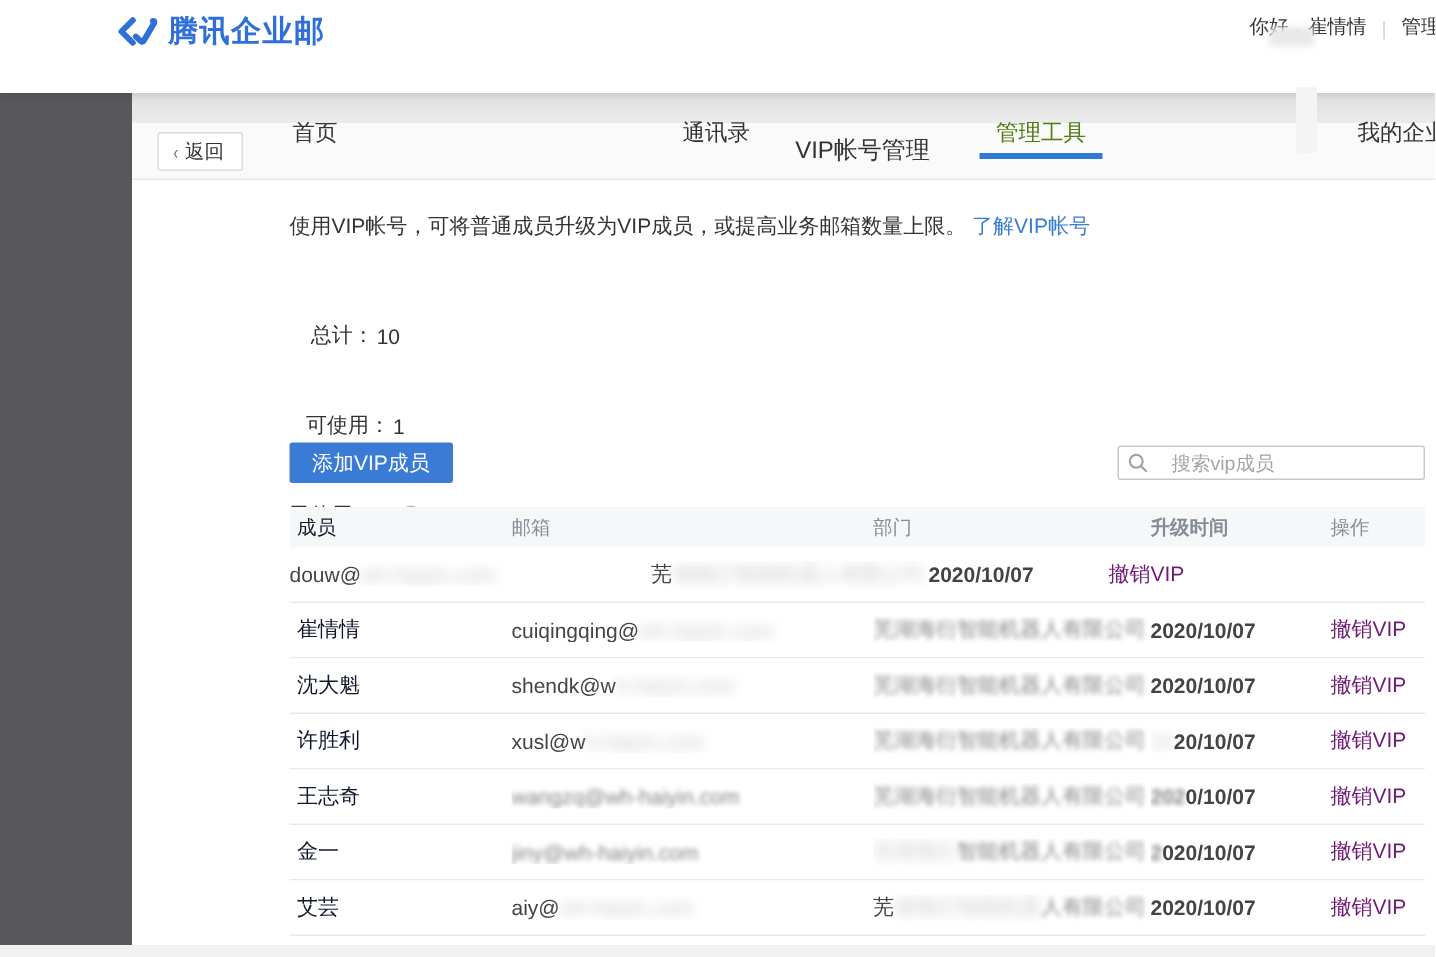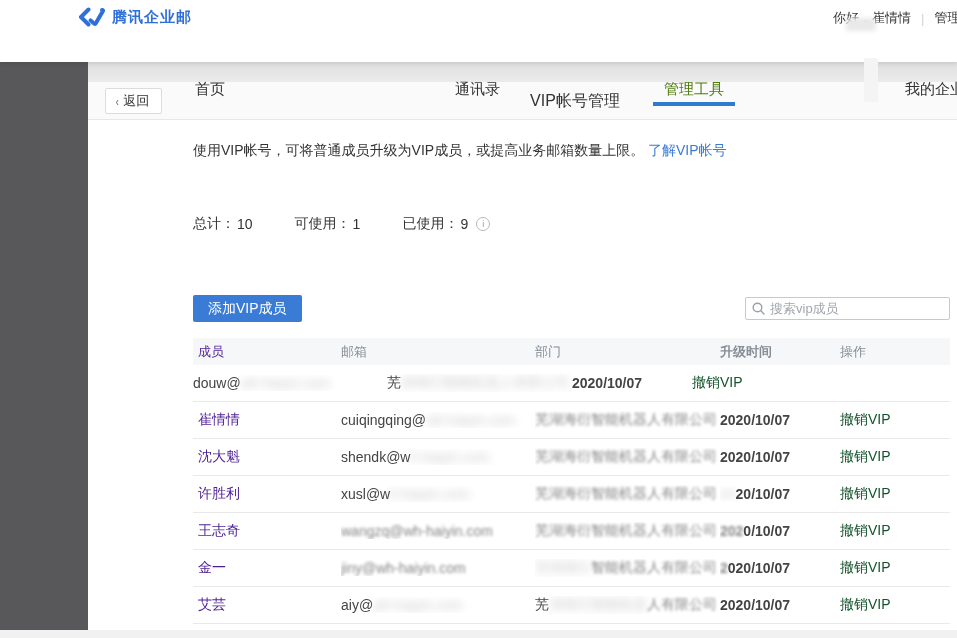--- a/index.html
+++ b/index.html
@@ -5,21 +5,21 @@
   * { margin:0; padding:0; box-sizing:border-box; }
   html,body { width:957px; height:638px; }
   body { font-family:"Liberation Sans","DejaVu Sans",sans-serif; background:#fff; }
   #stage { position:relative; width:957px; height:638px; overflow:hidden; background:#fff; }
 
   
   .top-header { position:absolute; left:0; top:0; width:100%; height:62px; background:#fff; z-index:5;
                 box-shadow:0 2px 4px rgba(0,0,0,0.10); }
   .brand { position:absolute; left:78px; top:7px; display:flex; align-items:center; gap:7px; }
   .brand-mark { width:27px; height:20px; display:block; }
-  .brand-text { font-size:15px; font-weight:700; color:#2f6fd8; letter-spacing:1px; }
+  .brand-text { font-size:20px; font-weight:700; color:#2f6fd8; letter-spacing:1px; }
   .greeting-wrap { position:absolute; left:833px; top:9px; display:flex; align-items:center; gap:10px;
                    font-size:13px; color:#333; white-space:nowrap; }
   .greet-sep { color:#d4d4d4; }
   .admin-link { color:#333; }
   .greet-smudge { position:absolute; left:846px; top:18px; width:30px; height:13px;
                   background:#e9e9e9; filter:blur(2px); border-radius:2px; z-index:6; }
 
   .nav-row { position:absolute; left:0; top:30px; width:100%; height:32px;margin-top:44px; }
   .nav-item { position:absolute; top:0; height:32px; line-height:30px; font-size:15px; color:#333;
               cursor:pointer; white-space:nowrap; }
@@ -47,50 +47,50 @@
               border:1px solid #dcdcdc; border-radius:2px; background:#fff; font-size:13px; color:#333;
               display:flex; align-items:center; gap:4px; cursor:pointer; }
   .back-chevron { font-size:13px; color:#666; transform:scaleX(0.7); }
   .panel-title { position:absolute; left:0; right:0; top:0; height:38px; line-height:38px;
                  text-align:center; font-size:16px; color:#333; }
 
   .desc { position:absolute; left:105px; top:60px; font-size:14px; color:#333; white-space:nowrap; }
   .desc a, .learn-link { color:#3a7bd5; text-decoration:none; cursor:pointer; }
 
   .stats { position:absolute; left:105px; top:133px; display:flex; align-items:center; gap:42px;
-           font-size:14px; color:#333; }
+           font-size:14px; color:#333;flex-direction:column; }
   .stat-item { display:flex; align-items:center; gap:2px; }
   .info-icon { display:inline-flex; width:14px; height:14px; border:1px solid #b8b8b8; border-radius:50%;
                color:#9a9a9a; font-size:9px; align-items:center; justify-content:center; margin-left:6px;
                font-style:normal; }
 
   .add-btn { position:absolute; left:105px; top:213px; height:27px; padding:0 15px; background:#3a7bd5;
              color:#fff; font-size:14px; border:none; border-radius:2px; cursor:pointer;
              font-family:inherit; }
   .search-box { position:absolute; left:657px; top:215px; width:205px; height:23px; background:#fff;
                 border:1px solid #c9c9c9; border-radius:2px; display:flex; align-items:center;
-                padding:0 6px; gap:5px; }
+                padding:0 6px; gap:16px; }
   .search-box svg { flex:0 0 auto; }
   .search-input { border:none; outline:none; width:100%; font-size:13px; color:#333;
                   font-family:inherit; background:transparent; }
   .search-input::placeholder { color:#a0a6ad; }
 
   
   .vip-table { position:absolute; left:105px; top:256px; width:757px; font-size:14px; }
   .thead { display:flex; align-items:center; height:27px; background:#f6f7f8; color:#858d96;
            font-size:13px; }
   .trow  { display:flex; align-items:center; height:37px; border-bottom:1px solid #e9e9e9;
            background:#fff; color:#444; }
   .cell  { overflow:hidden; white-space:nowrap; }
-  .c1 { width:148px; padding-left:5px; color:#4c1d95; }
-  .c2 { width:194px; }
+  .c1 { width:148px; padding-left:5px; color:#0f172a; }
+  .c2 { width:241px; }
   .c3 { width:185px; }
   .c4 { width:120px;font-weight:bold; }
   .c5 { flex:1; }
-  .action-link { color:#14532d; text-decoration:none; cursor:pointer; }
+  .action-link { color:#701a75; text-decoration:none; cursor:pointer; }
 
   
   .b0 { }
   .b1 { filter:blur(4px);   color:#9d9d9d; opacity:.55; }
   .b2 { filter:blur(1.6px); color:#6f6f6f; opacity:.85; }
   .b3 { filter:blur(3px);   opacity:.15; }
 </style>
 </head>
 <body>
 

